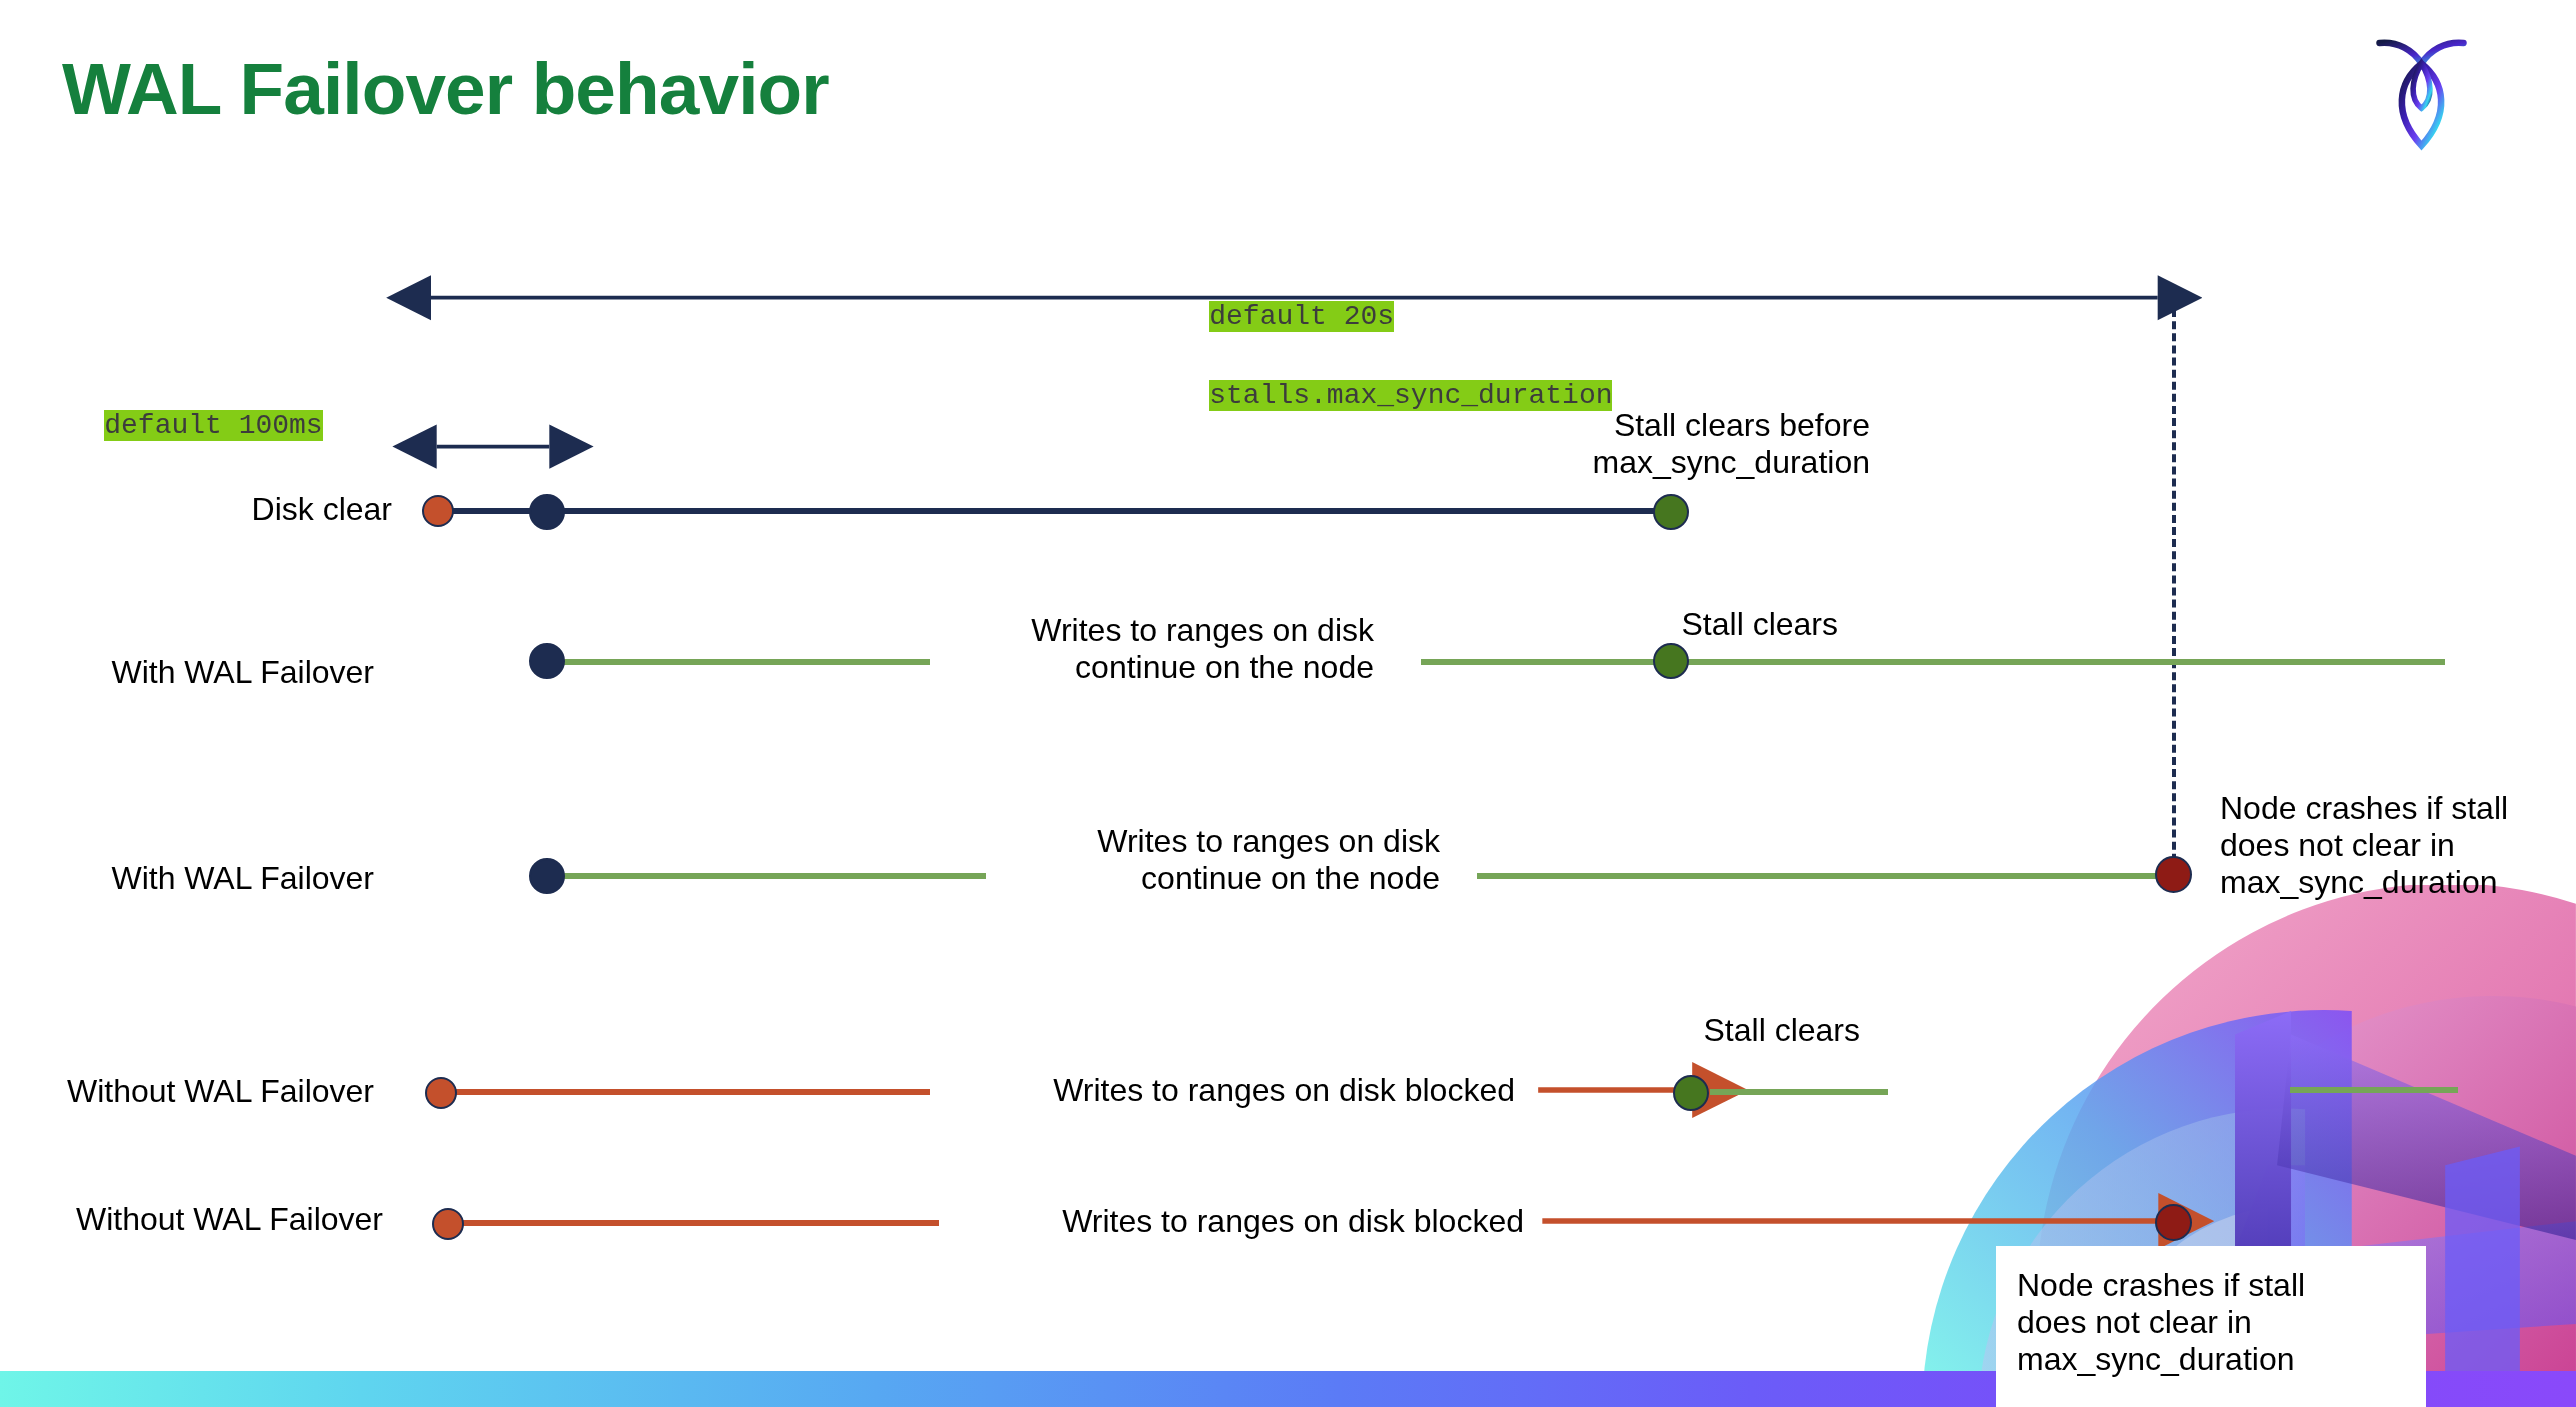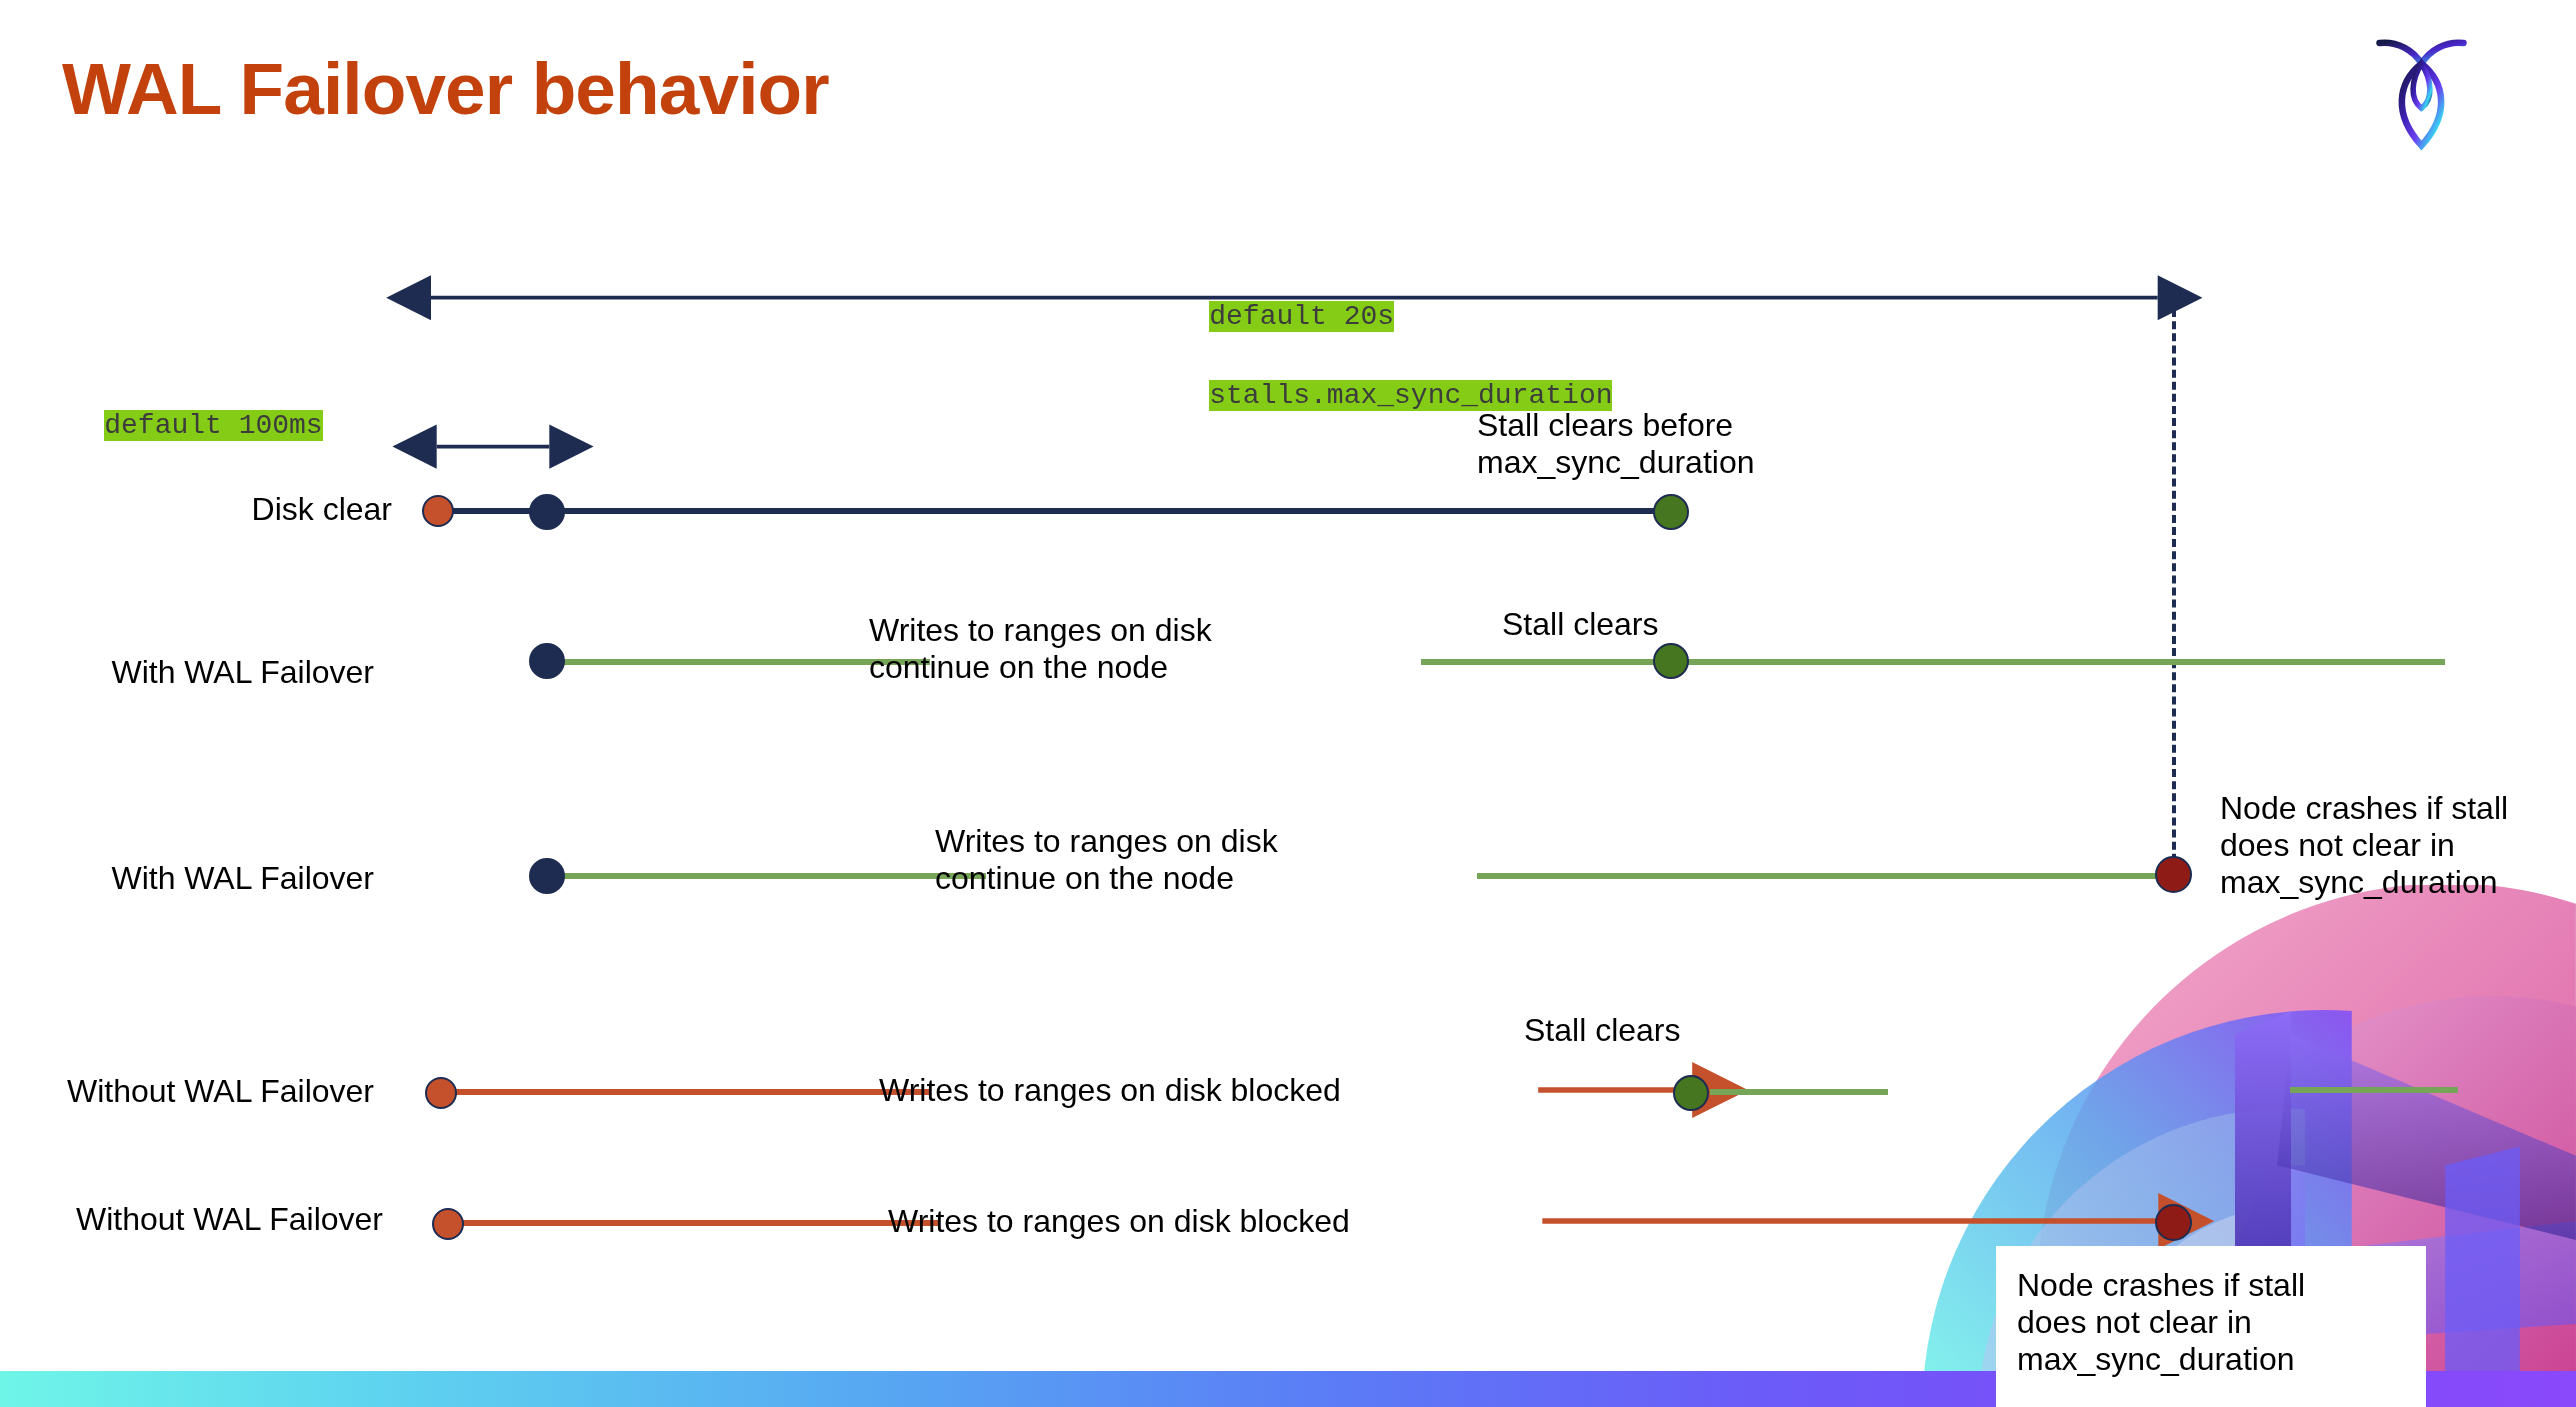--- a/index.html
+++ b/index.html
@@ -18,31 +18,31 @@
 
   
   .bottom-bar{
     position:absolute;left:0;bottom:0;width:100%;height:37px;
     background:linear-gradient(90deg,#6ff5e8 0%,#5fd5ef 14%,#57a8f2 34%,#5b7bf6 52%,#6b5cf8 68%,#7a4df9 82%,#8a49fa 100%);
   }
 
   
   .title{
     position:absolute;left:62px;top:47px;
-    font-size:73px;font-weight:bold;color:#c2410c;
+    font-size:73px;font-weight:bold;color:#15803d;
     letter-spacing:-0.9px;white-space:nowrap;
     font-family:"Liberation Sans","DejaVu Sans",sans-serif;
   }
 
   
   .logo{position:absolute;right:103px;top:28px;width:103px;height:126px;}
 
   
   .txt{position:absolute;color:#000000;font-size:32px;line-height:1.16;white-space:pre-line;}
-  .txt.c{text-align:left;}
+  .txt.c{text-align:right;}
   .txt.l{text-align:left;}
   .txt.r{text-align:right;}
 
   
   .code{
     position:absolute;
     font-family:"Liberation Mono","DejaVu Sans Mono",monospace;
     font-size:28px;color:#3c3c3c;line-height:1.42;white-space:pre;
   }
   .code span{background:#84cc16;}

